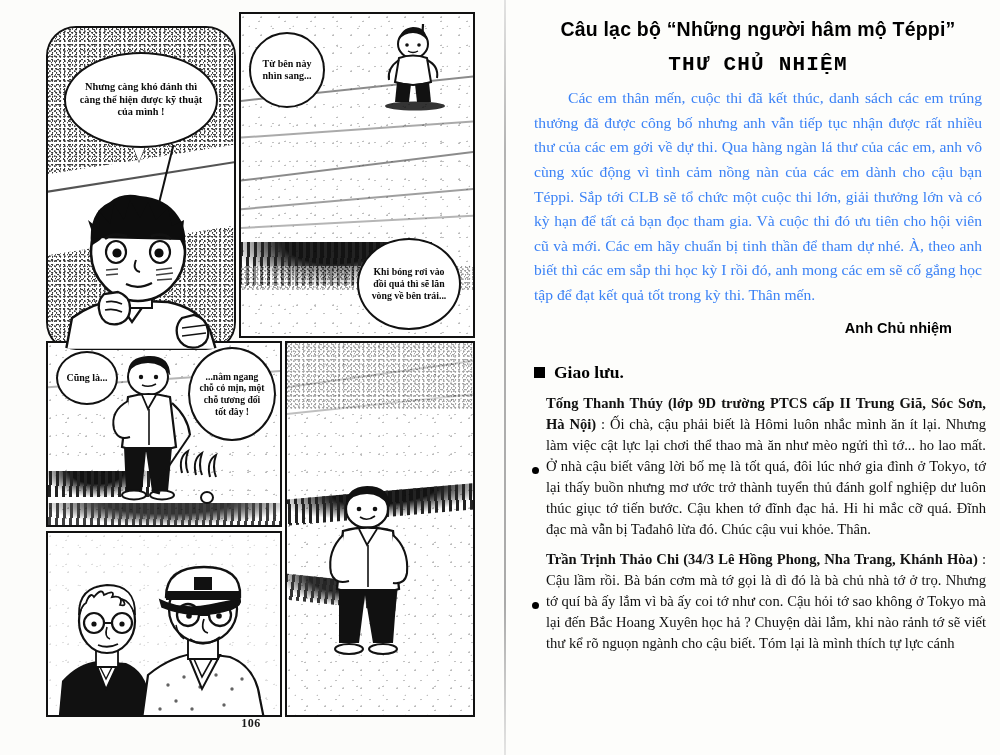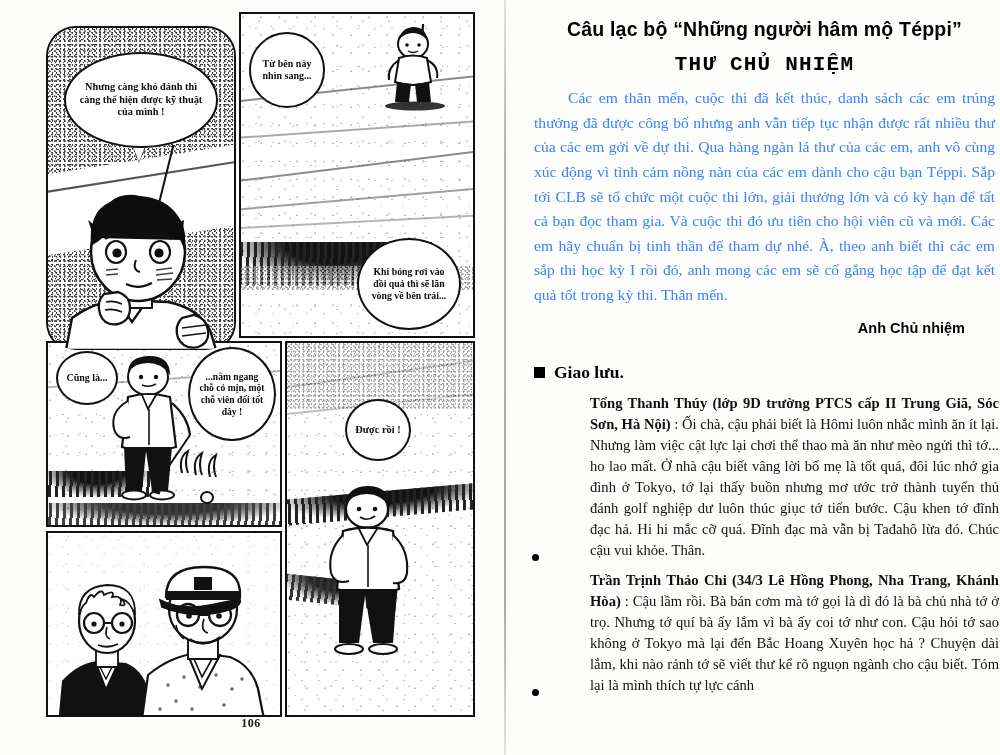--- a/index.html
+++ b/index.html
@@ -118,21 +118,21 @@
     font-size: 12px;
     color: #1a1a1a;
     letter-spacing: .5px;
   }
 
   
   #text-page {
     position: absolute;
     left: 512px; top: 0;
     width: 488px; height: 755px;
-    padding: 10px 1px 0 18px;
+    padding: 10px 14px 0 18px;
     box-sizing: border-box;
   }
 
   #club-title {
     text-align: center;
     font-family: "Liberation Sans", sans-serif;
     font-weight: 700;
     font-size: 19.5px;
     color: #000;
     letter-spacing: .2px;
@@ -185,23 +185,22 @@
   #exchange-heading .htxt {
     font-family: "Liberation Serif", serif;
     font-weight: 700;
     font-size: 17.5px;
     color: #000;
     text-underline-offset: 3px;
   }
 
   .letter-item {
     display: flex;
-    align-items: flex-end;
+    align-items: center;
     margin: 0 0 9px 2px;
-    gap: 44px;
   }
   .letter-item .dot {
     flex: 0 0 auto;
     width: 7px; height: 7px;
     border-radius: 50%;
     background: #000;
     margin: 8px 7px 0 0;
   }
   .letter-item .ltxt {
     font-family: "Liberation Serif", serif;
@@ -357,21 +356,21 @@
         <path d="M6 26 Q2 10 12 4 Q8 16 12 26" fill="none" stroke="#111" stroke-width="2"></path>
         <path d="M20 28 Q16 12 26 6 Q22 18 26 28" fill="none" stroke="#111" stroke-width="2"></path>
         <path d="M34 30 Q30 14 40 8 Q36 20 40 30" fill="none" stroke="#111" stroke-width="2"></path>
       </svg>
 
       <div class="bubble" style="left:8px; top:8px; width:62px; height:54px; font-size:10px;">
         <span class="txt">Cũng là...</span>
       </div>
 
       <div class="bubble" style="left:140px; top:4px; width:88px; height:94px; font-size:9.6px;">
-        <span class="txt">...nằm ngang chỗ cỏ mịn, một chỗ viên đối tốt đây !</span>
+        <span class="txt">...nằm ngang chỗ cỏ mịn, một chỗ tương đối tốt đây !</span>
       </div>
     </div>
 
     <div class="panel" style="left:285px; top:341px; width:186px; height:372px;">
       <div class="tone light"></div>
       <div class="band" style="left:-20px; top:46px; width:240px; transform:rotate(-8deg); opacity:.4;"></div>
       <div class="band" style="left:-20px; top:72px; width:240px; transform:rotate(-6deg); opacity:.3;"></div>
       <div class="tone dense" style="left:0;top:0;width:186px;height:66px;opacity:.42;"></div>
       <div class="rough" style="left:-6px; top:148px; width:210px; height:26px; transform:rotate(-5deg);"></div>
       <div class="rough" style="left:-10px; top:236px; width:120px; height:26px; transform:rotate(6deg); opacity:.85;"></div>
@@ -389,23 +388,20 @@
 
         <path d="M38 54 Q22 70 26 92 Q30 104 44 100" fill="#fff" stroke="#111" stroke-width="2.1"></path>
         <path d="M88 54 Q104 68 102 92 Q100 104 88 102" fill="#fff" stroke="#111" stroke-width="2.1"></path>
 
         <path d="M34 108 L34 162 L54 162 L60 114 L68 162 L88 162 L92 108 Z" fill="#111"></path>
 
         <ellipse cx="44" cy="168" rx="14" ry="5" fill="#fff" stroke="#111" stroke-width="2"></ellipse>
         <ellipse cx="78" cy="168" rx="14" ry="5" fill="#fff" stroke="#111" stroke-width="2"></ellipse>
       </svg>
 
-      <div class="bubble" style="left:58px; top:56px; width:66px; height:62px; font-size:10.4px;">
-        <span class="txt">Được rồi !</span>
-      </div>
     </div>
 
     <div class="panel" style="left:46px; top:531px; width:232px; height:182px;">
       <div class="tone light" style="opacity:.15;"></div>
 
       <svg class="art fig" width="110" height="150" viewBox="0 0 110 150" style="left:4px; top:42px;">
 
         <path d="M6 150 L10 106 Q26 88 46 86 L74 88 Q94 96 98 124 L100 150 Z" fill="#111"></path>
 
         <path d="M44 88 L54 114 L66 88 Z" fill="#fff" stroke="#111" stroke-width="1.6"></path>

